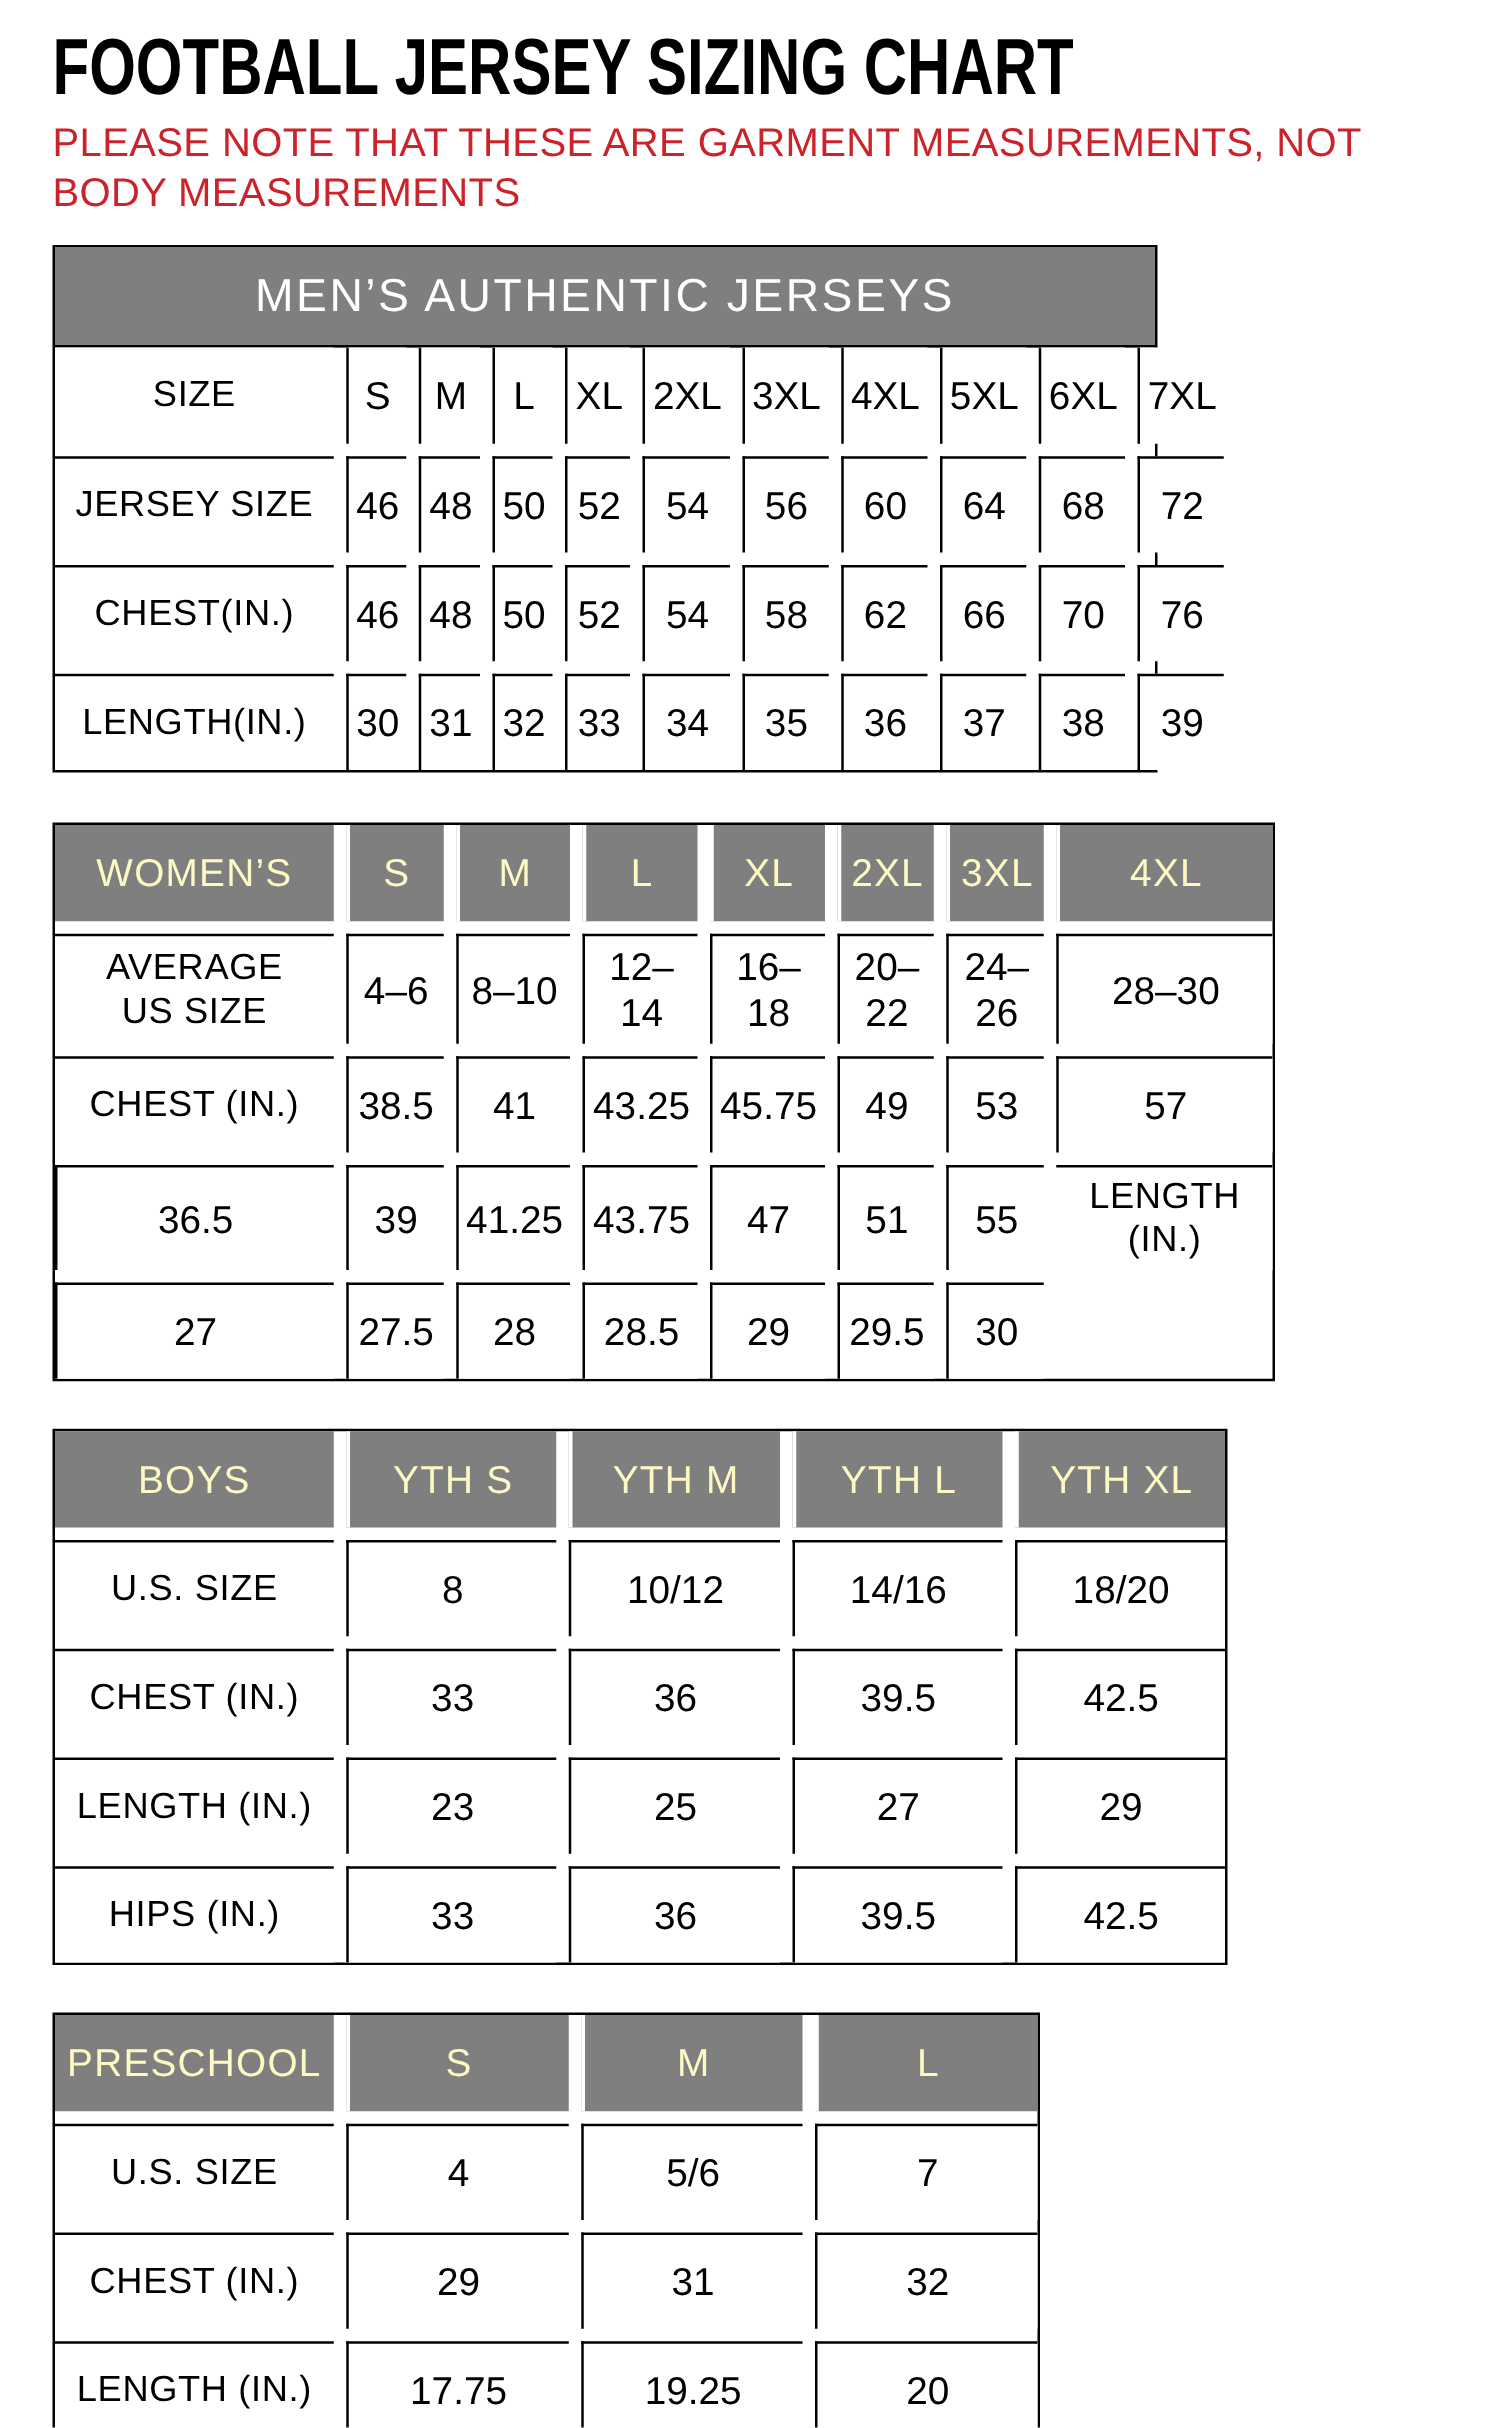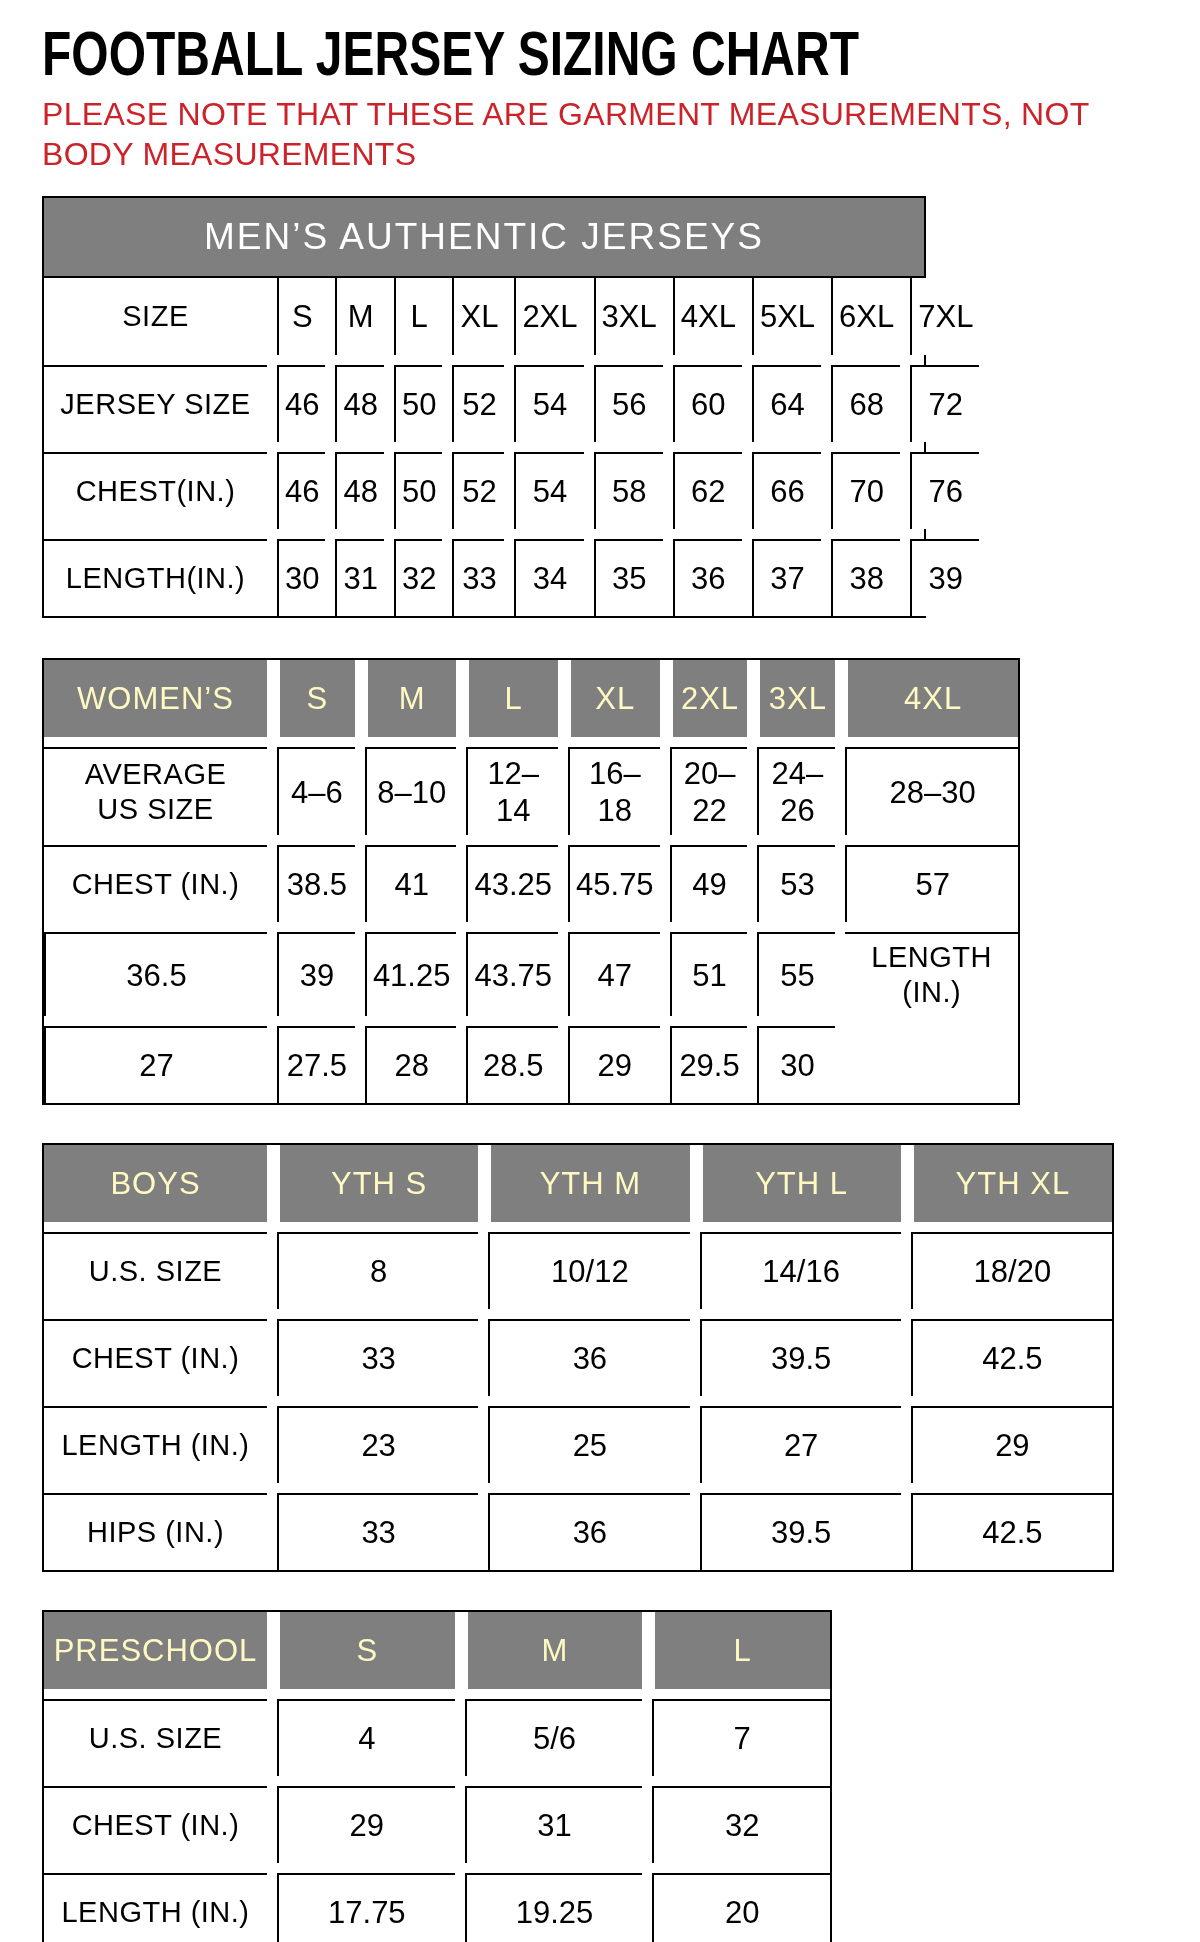--- a/index.html
+++ b/index.html
@@ -35,21 +35,21 @@
   .note-bottom {
     margin-top: 24px;
     font-size: 29px;
     max-width: none;
     white-space: nowrap;
   }
 
   .table { border: 2px solid #000; background: #fff; }
   .mens      { width: 884px; margin-top: 22px; }
   .womens    { width: 978px;  margin-top: 40px; }
-  .boys      { width: 1072px;  margin-top: 38px; }
+  .boys      { width: 940px;  margin-top: 38px; }
   .preschool { width: 790px;  margin-top: 38px; }
 
   .banner {
     background: var(--gray, #7f7f7f);
     color: #fff;
     height: 80px;
     display: flex;
     align-items: center;
     justify-content: center;
     font-size: 37px;

